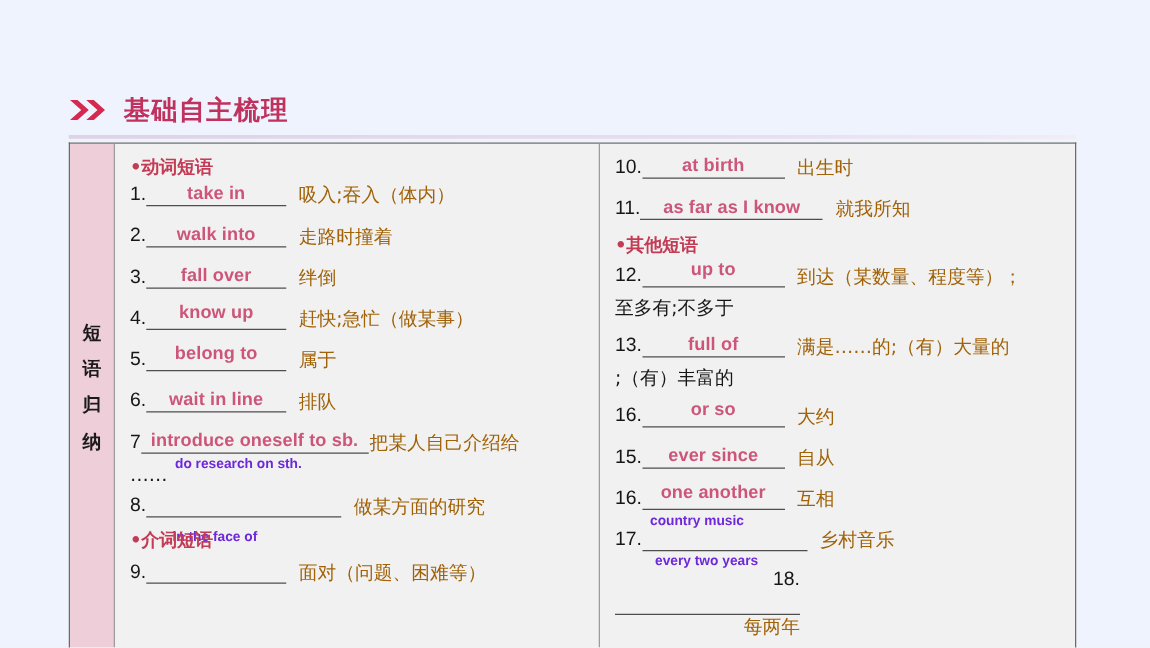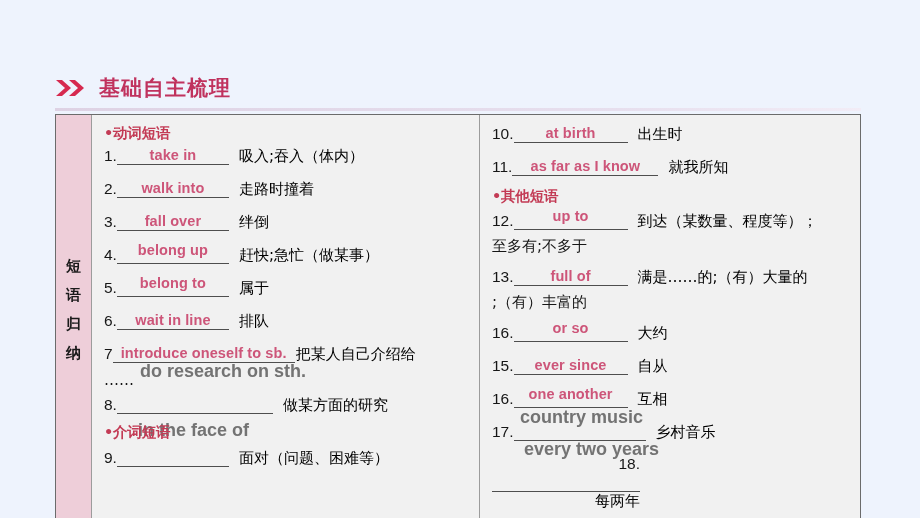--- a/index.html
+++ b/index.html
@@ -117,21 +117,21 @@
     font-size: 14.5px;
     font-weight: bold;
     color: #cd5579;
     letter-spacing: 0.1px;
     line-height: 16px;
     white-space: nowrap;
   }
   .ans.raise { bottom: 5px; }
   .mean {
     font-size: 15px;
-    color: #000000;
+    color: #a16207;
     font-family: "DejaVu Sans", sans-serif;
     line-height: 18px;
     margin-left: 10px;
   }
   .cont {
     position: absolute;
     font-size: 15px;
     color: #161616;
     font-family: "DejaVu Sans", sans-serif;
     white-space: nowrap;
@@ -140,23 +140,23 @@
     position: absolute;
     font-size: 14.5px;
     font-weight: bold;
     color: #c33b55;
     font-family: "DejaVu Sans", sans-serif;
     white-space: nowrap;
     letter-spacing: -0.2px;
   }
   .float-ans {
     position: absolute;
-    font-size: 18px;
-    font-weight: bold;
-    color: #737373;
+    font-size: 11px;
+    font-weight: bold;
+    color: #6d28d9;
     white-space: nowrap;
     line-height: 16px;
   }
   .dots {
     position: absolute;
     font-size: 15px;
     color: #161616;
     font-family: "DejaVu Sans", sans-serif;
   }
 </style>
@@ -207,21 +207,21 @@
       <span class="num">3.</span>
       <span class="blank" style="width:112px;">
         <span class="ans">fall over</span>
       </span>
       <span class="mean">绊倒</span>
     </div>
 
     <div class="entry" style="left:12px; top:130px;">
       <span class="num">4.</span>
       <span class="blank" style="width:112px;">
-        <span class="ans raise">belong up</span>
+        <span class="ans raise">know up</span>
       </span>
       <span class="mean">赶快;急忙（做某事）</span>
     </div>
 
     <div class="entry" style="left:12px; top:163px;">
       <span class="num">5.</span>
       <span class="blank" style="width:112px;">
         <span class="ans raise">belong to</span>
       </span>
       <span class="mean">属于</span>

